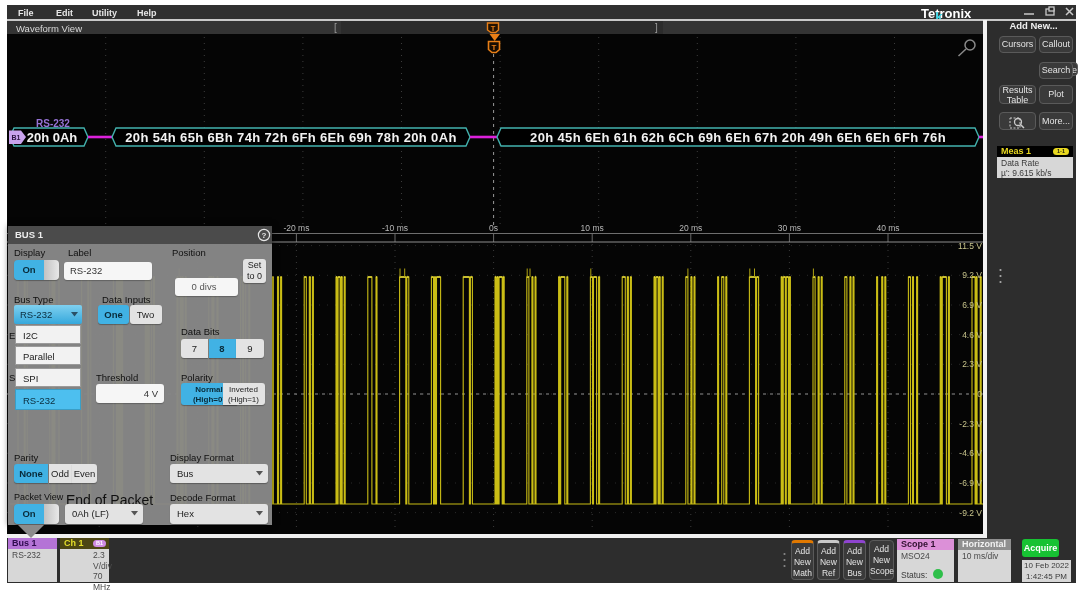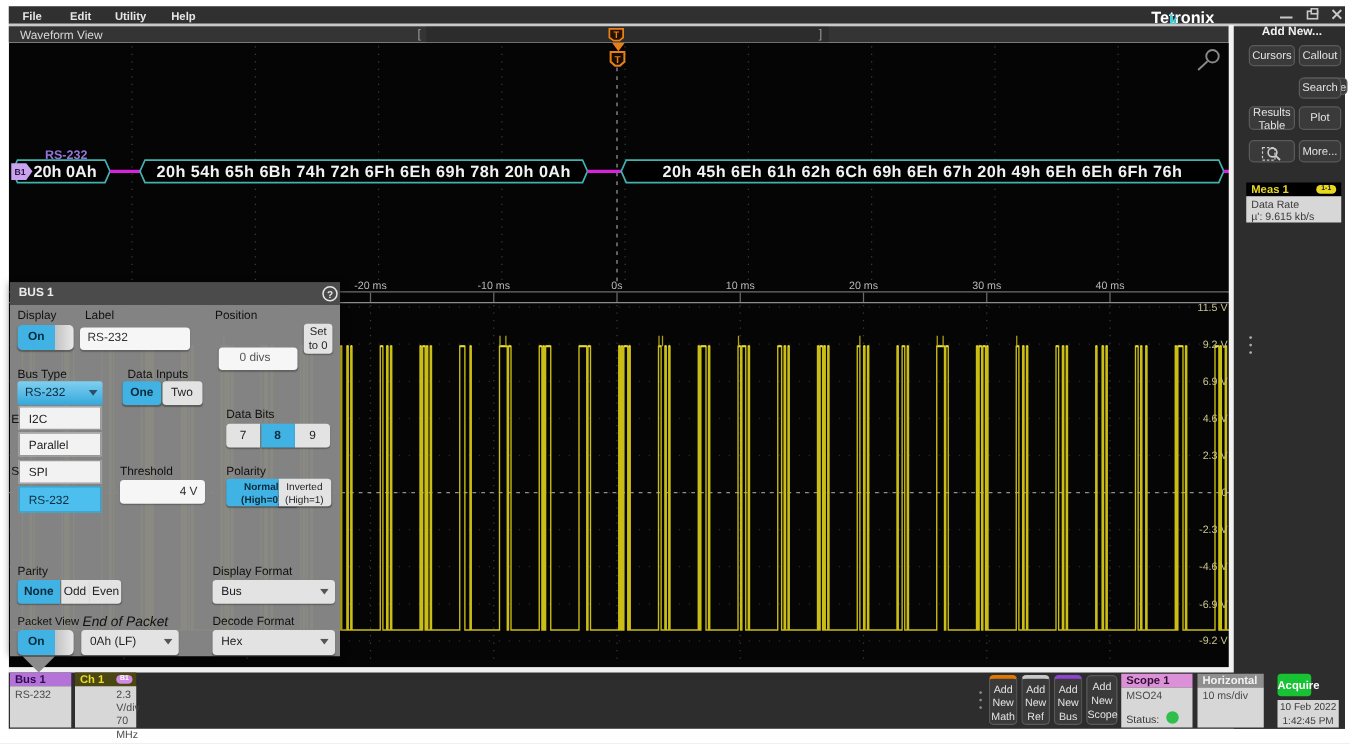--- a/index.html
+++ b/index.html
@@ -198,21 +198,21 @@
 <div class="sbtn" style="left:869px; top:540px; width:25px; height:40px; line-height:11px; font-size:8.5px; padding-top:3px;">Add New Scope</div>
 
 <div class="badgehead" style="left:897px; top:539px; width:57px; height:11px; background:#dc90d8; color:#301030; line-height:11px;">Scope 1</div>
 <div class="badgebody" style="left:897px; top:550px; width:57px; height:32px;">MSO24</div>
 <div class="abs" style="left:901px; top:570px; color:#3a3a3a; font-size:8.5px;">Status:</div>
 <div class="abs" style="left:933px; top:569px; width:10px; height:10px; border-radius:50%; background:#2fbf4a;"></div>
 
 <div class="badgehead" style="left:958px; top:539px; width:53px; height:11px; background:#8f8f8f; color:#f2f2f2; line-height:11px;">Horizontal</div>
 <div class="badgebody" style="left:958px; top:550px; width:53px; height:32px;">10 ms/div</div>
 
-<div class="abs" style="left:1022px; top:539px; width:27px; height:18px; background:#17c233; border-radius:3px; color:#fff; font-size:9px; font-weight:bold; text-align:center; line-height:18px;">Acquire</div>
+<div class="abs" style="left:1022px; top:539px; width:37px; height:18px; background:#17c233; border-radius:3px; color:#fff; font-size:9px; font-weight:bold; text-align:center; line-height:18px;">Acquire</div>
 <div class="abs" style="left:1022px; top:560px; width:49px; height:22px; background:#d7d7d7; color:#3a3a3a; font-size:8px; text-align:center; line-height:11px;">10 Feb 2022<br>1:42:45 PM</div>
 
 <div class="abs" id="dialog">
   <div class="abs" id="dtitle">BUS 1</div>
   <svg class="abs" style="left:249px; top:2px;" width="14" height="14" viewBox="0 0 14 14">
     <circle cx="7" cy="7" r="5.6" fill="none" stroke="#e6e6e6" stroke-width="1.2"></circle>
     <text x="7" y="10" font-size="8" fill="#e6e6e6" text-anchor="middle" font-weight="bold">?</text>
   </svg>
 
   <div class="dlabel" style="left:6px; top:21px;">Display</div>
@@ -263,21 +263,21 @@
   <div class="gbtn" style="left:40.5px; top:238px; width:23px; height:19px; line-height:19px; border-radius:0;">Odd</div>
   <div class="gbtn" style="left:64px; top:238px; width:25px; height:19px; line-height:19px; border-radius:0 3px 3px 0;">Even</div>
   <div class="dlabel" style="left:162px; top:226px;">Display Format</div>
   <div class="gbtn" style="left:162px; top:238px; width:98px; height:19px; line-height:19px; text-align:left; padding-left:7px;">Bus
     <svg style="position:absolute; right:5px; top:7px;" width="7" height="5">
         <polygon points="0,0 7,0 3.5,4.5" fill="#555"></polygon>
       </svg>
   </div>
 
   <div class="dlabel" style="left:6px; top:266px; font-size:9px;">Packet View</div>
-  <div class="dlabel" style="left:58px; top:266px; font-size:11px;font-style:italic;">End of Packet</div>
+  <div class="dlabel" style="left:58px; top:266px; font-size:14px;">End of Packet</div>
   <div class="abs" style="left:6px; top:278px; width:45px; height:20px; border-radius:4px; overflow:hidden; box-shadow:0 1px 1px rgba(0,0,0,0.3);">
     <div style="position:absolute; left:0; width:30px; height:20px; background:#41b2e4; color:#092b3a; font-size:9.5px; font-weight:bold; text-align:center; line-height:20px;">On</div>
     <div style="position:absolute; left:30px; width:15px; height:20px; background:linear-gradient(90deg,#c2c2c2,#e8e8e8);"></div>
   </div>
   <div class="gbtn" style="left:57px; top:278px; width:78px; height:20px; line-height:20px; text-align:left; padding-left:7px;">0Ah (LF)
     <svg style="position:absolute; right:5px; top:7px;" width="7" height="5">
         <polygon points="0,0 7,0 3.5,4.5" fill="#555"></polygon>
       </svg>
   </div>
   <div class="dlabel" style="left:162px; top:266px;">Decode Format</div>

